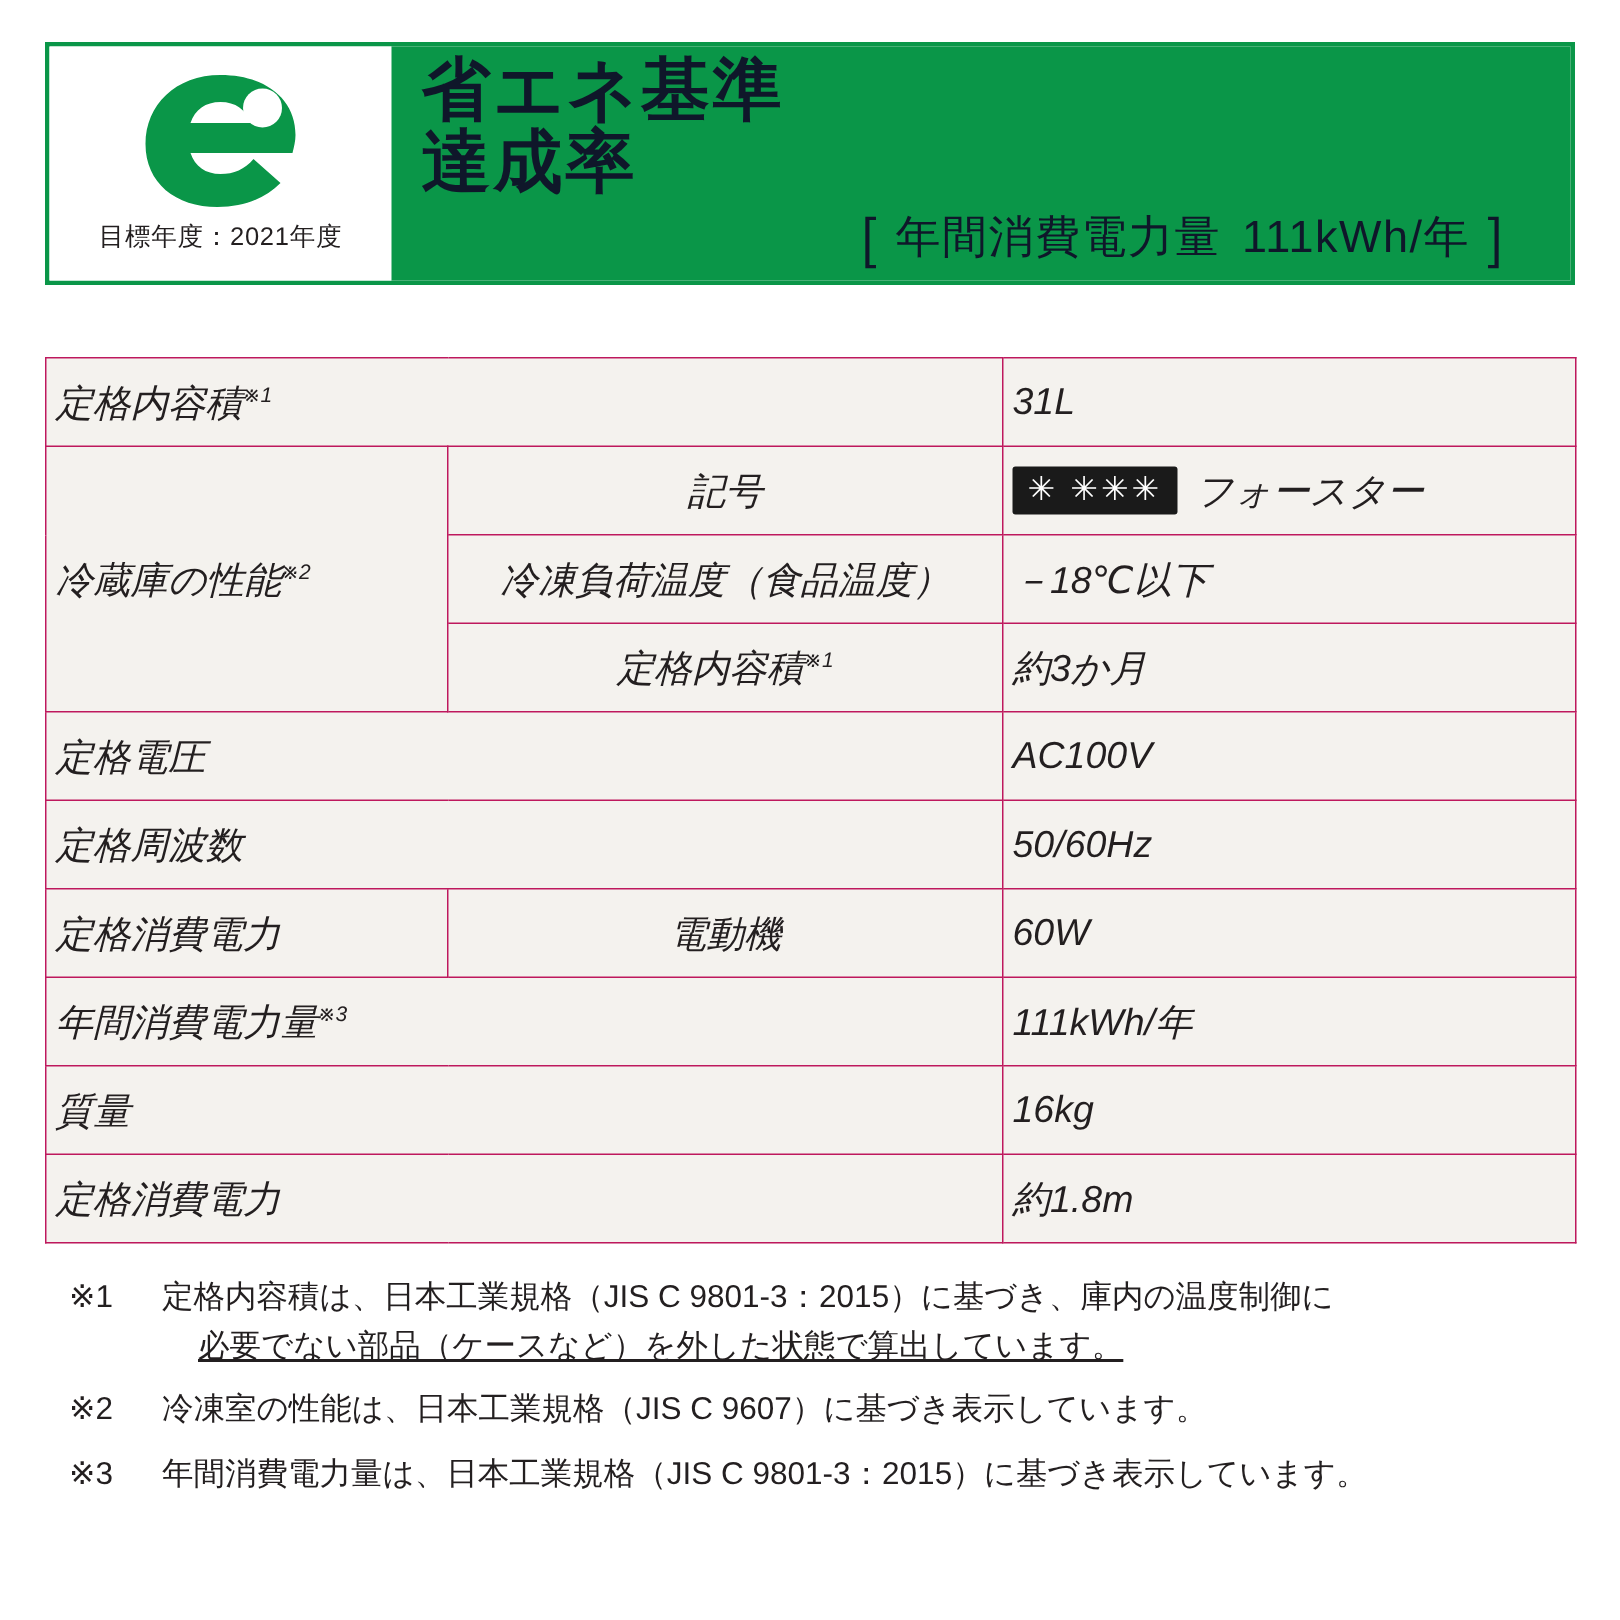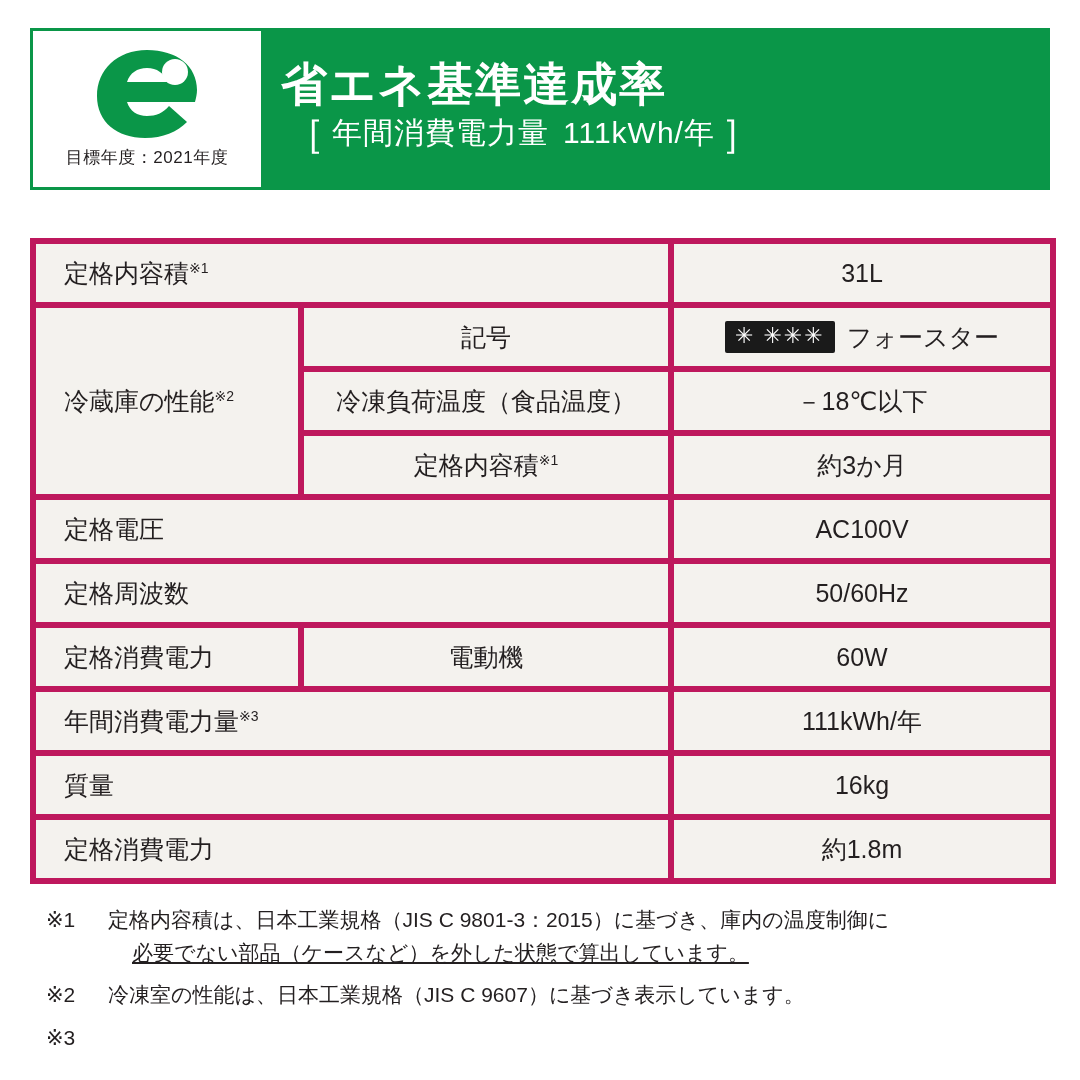--- a/index.html
+++ b/index.html
@@ -51,23 +51,23 @@
   .target-year {
     margin-top: 6px;
     font-size: 17px;
     letter-spacing: 0.5px;
     color: #231f20;
     white-space: nowrap;
   }
   .banner-right {
     flex: 1 1 auto;
     background: #0a9648;
-    color: #ffffff;
-    display: flex;
-    flex-direction: column;
+    color: #0f172a;
+    display: flex;
+    flex-direction: row;
     justify-content: center;
     padding: 4px 14px 6px 18px;
     box-sizing: border-box;
     position: relative;
   }
   .banner-title {
     font-size: 46px;
     font-weight: bold;
     letter-spacing: 2px;
     line-height: 1.05;
@@ -111,38 +111,39 @@
   
   .spec-wrap {
     margin-top: 48px;
   }
   table.spec {
     border-collapse: collapse;
     width: 1020px;
     table-layout: fixed;
   }
   table.spec td {
-    border: 6px solid #be185d;
+    border: 1px solid #be185d;
     background: #f4f2ee;
     height: 58px;
     font-size: 25px;
     color: #231f20;
-    padding: 0 28px;
+    padding: 0 6px;
     vertical-align: middle;
+    font-style: italic;
   }
   td.label {
     text-align: left;
     padding-left: 26px;
   }
   td.sublabel {
     text-align: center;
     padding-left: 26px;
   }
   td.value {
-    text-align: center;
+    text-align: left;
     background: #f4f2ee;
   }
   .sup {
     font-size: 14px;
     vertical-align: super;
     letter-spacing: 0;
   }
   .star-badge {
     display: inline-block;
     background: #1a1a1a;
@@ -296,17 +297,18 @@
     </div>
     <div class="note">
       <div class="note-mark">※2</div>
       <div class="note-body">
         <span>冷凍室の性能は、日本工業規格（JIS C 9607）に基づき表示しています。</span>
       </div>
     </div>
     <div class="note">
       <div class="note-mark">※3</div>
       <div class="note-body">
+        <span>年間消費電力量は、日本工業規格（JIS C 9801-3：2015）に基づき表示しています。</span>
       </div>
     </div>
   </div>
 
 </div>
 
 </body></html>

